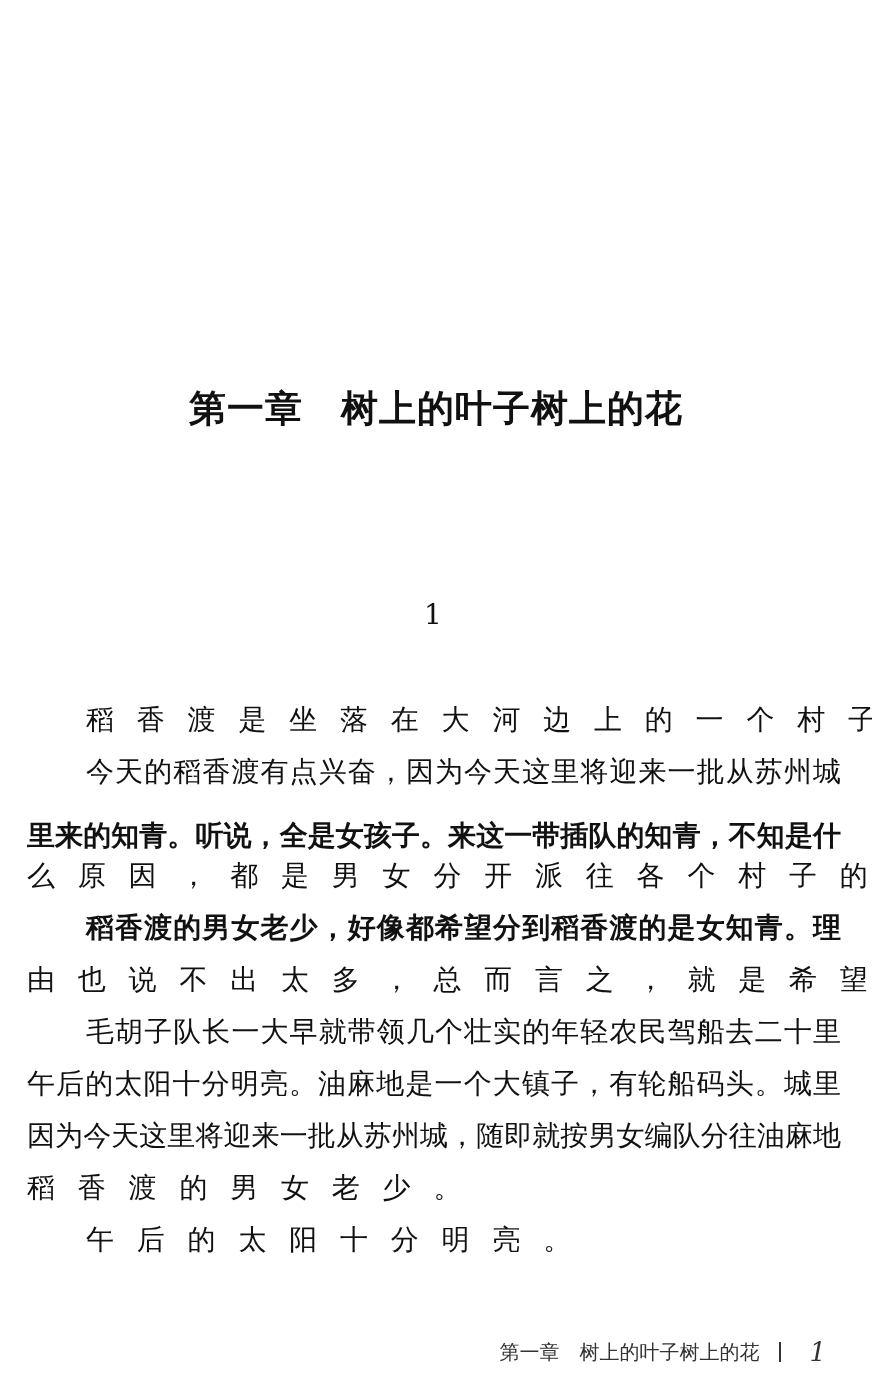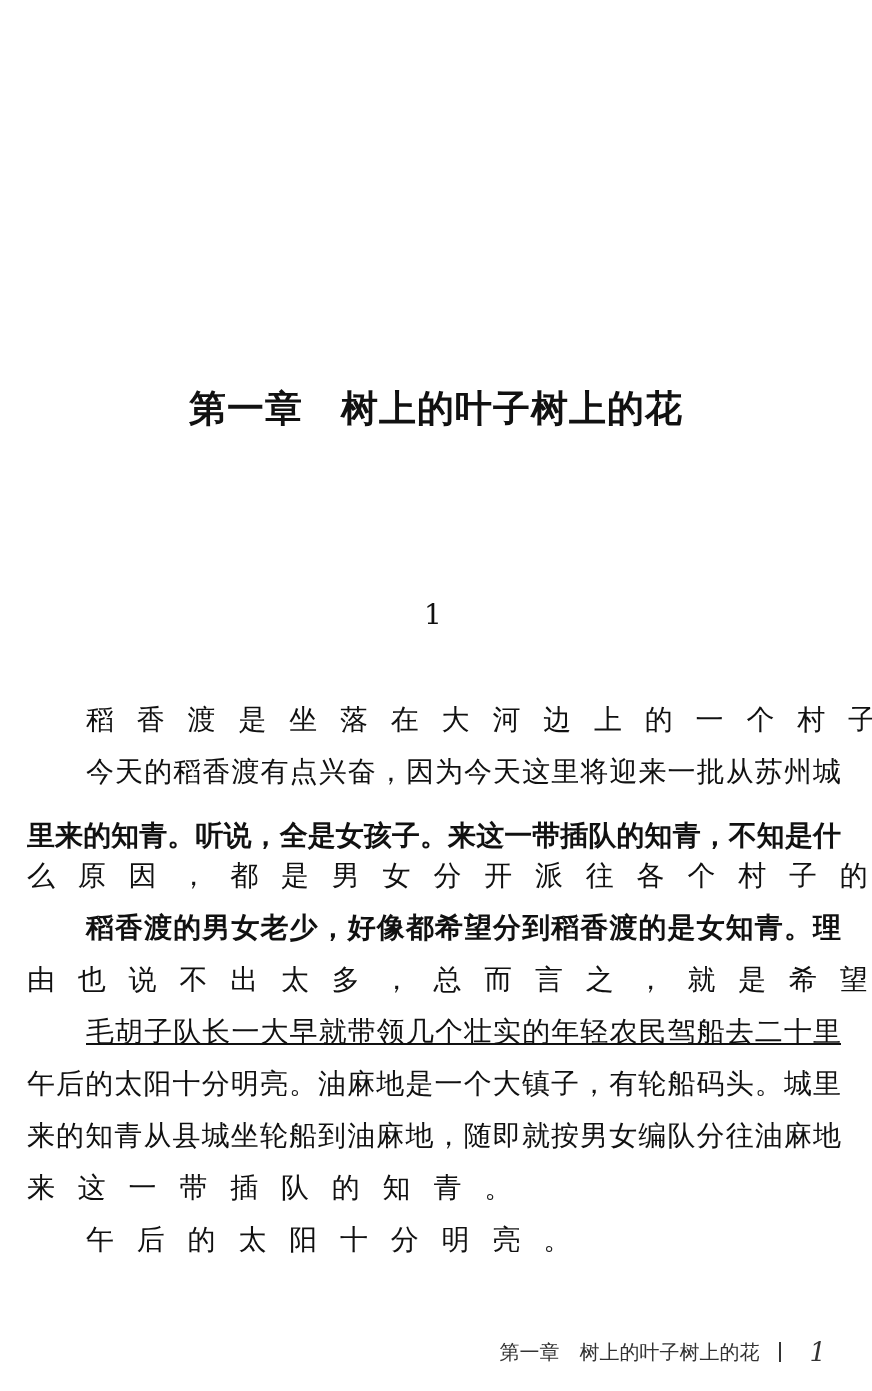--- a/index.html
+++ b/index.html
@@ -27,24 +27,24 @@
 <div class="chapter-title">第一章　树上的叶子树上的花</div>
 <div class="section-num">1</div>
 
 <div id="body-text">
   <div class="line indent" style="top: 700px; letter-spacing: 22.8px;">稻香渡是坐落在大河边上的一个村子。</div>
   <div class="line indent full" style="top: 752px; letter-spacing: 0px;">今天的稻香渡有点兴奋，因为今天这里将迎来一批从苏州城</div>
   <div class="line full" style="top: 816px; letter-spacing: 0px; font-weight: bold;">里来的知青。听说，全是女孩子。来这一带插队的知青，不知是什</div>
   <div class="line" style="top: 856px; letter-spacing: 22.8px;">么原因，都是男女分开派往各个村子的。</div>
   <div class="line indent full" style="top: 908px; letter-spacing: 0px; font-weight: bold;">稻香渡的男女老少，好像都希望分到稻香渡的是女知青。理</div>
   <div class="line" style="top: 960px; letter-spacing: 22.8px;">由也说不出太多，总而言之，就是希望分到稻香渡的是女知青。</div>
-  <div class="line indent full" style="top: 1012px; letter-spacing: 0px; text-decoration: underline;">毛胡子队长一大早就带领几个壮实的年轻农民驾船去二十里</div>
+  <div class="line indent full" style="top: 1012px; letter-spacing: 0px;">毛胡子队长一大早就带领几个壮实的年轻农民驾船去二十里</div>
   <div class="line full" style="top: 1064px; letter-spacing: 0px;">午后的太阳十分明亮。油麻地是一个大镇子，有轮船码头。城里</div>
-  <div class="line full" style="top: 1116px; letter-spacing: 0px;">来的知青从县城坐轮船到油麻地，随即就按男女编队分往油麻地</div>
-  <div class="line" style="top: 1168px; letter-spacing: 22.8px;">来这一带插队的知青。</div>
+  <div class="line full" style="top: 1116px; letter-spacing: 0px;">因为今天这里将迎来一批从苏州城，随即就按男女编队分往油麻地</div>
+  <div class="line" style="top: 1168px; letter-spacing: 22.8px;">稻香渡的男女老少。</div>
   <div class="line indent" style="top: 1220px; letter-spacing: 22.8px; font-family: Liberation Serif, serif;">午后的太阳十分明亮。</div>
 </div>
 
 <div class="footer">
   <span class="running">第一章　树上的叶子树上的花</span>
   <span class="sep"></span>
   <span class="page">1</span>
 </div>
 
 </body></html>

